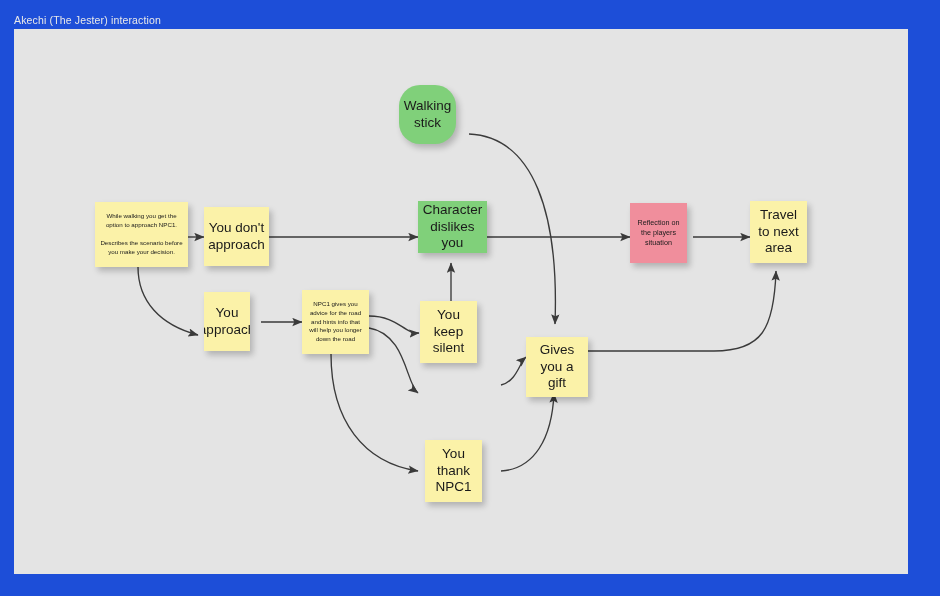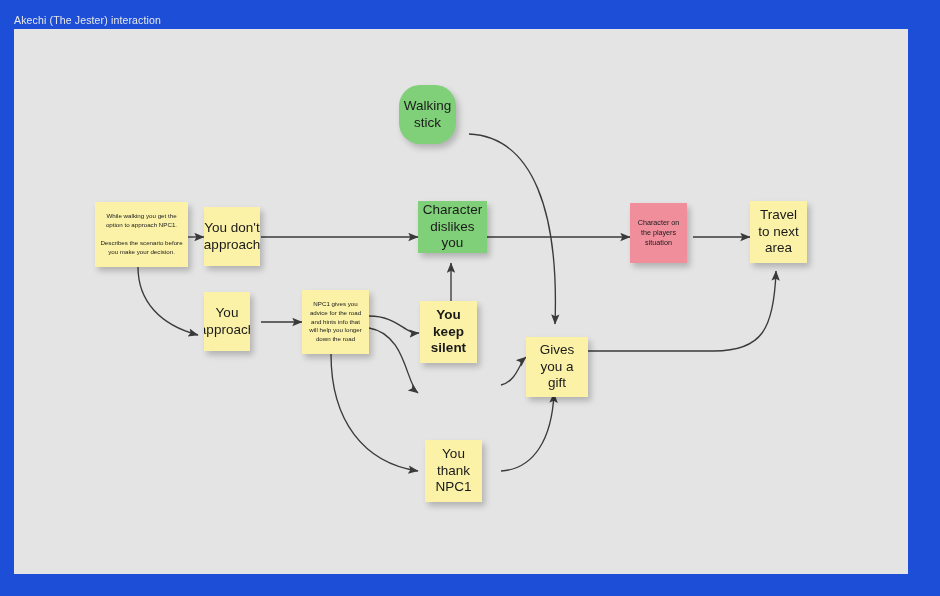--- a/index.html
+++ b/index.html
@@ -113,35 +113,35 @@
         <path d="M679,208 L736,208"></path>
 
         <path d="M574,322 L700,322 C748,322 760,300 762,242"></path>
       </g>
     </svg>
 
     <div class="note yellow small" style="left:81px;  top:173px; width:93px;  height:65px;">While walking you get the option to approach NPC1.
 
 Describes the scenario before you make your decision.</div>
 
-    <div class="note yellow big" style="left:190px; top:178px; width:56px;  height:59px;">You don't approach</div>
+    <div class="note yellow big" style="left:190px; top:178px; width:65px;  height:59px;">You don't approach</div>
 
     <div class="note yellow big" style="left:190px; top:263px; width:46px;  height:59px;">You approach</div>
 
     <div class="note yellow small" style="left:288px; top:261px; width:67px;  height:64px;">NPC1 gives you advice for the road and hints info that will help you longer down the road</div>
 
     <div class="note green big" style="left:385px; top:56px;  width:57px;  height:59px;border-radius:21px;">Walking stick</div>
 
     <div class="note green big" style="left:404px; top:172px; width:69px;  height:52px;">Character dislikes you</div>
 
-    <div class="note yellow big" style="left:406px; top:272px; width:57px;  height:62px;font-weight:bold;">You keep silent</div>
+    <div class="note yellow big" style="left:406px; top:272px; width:57px;  height:62px;">You keep silent</div>
 
 
     <div class="note yellow big" style="left:411px; top:411px; width:57px;  height:62px;">You thank NPC1</div>
 
     <div class="note yellow big" style="left:512px; top:292px; width:62px;  height:60px;margin-top:16px;">Gives you a gift</div>
 
-    <div class="note pink tiny" style="left:616px; top:174px; width:57px;  height:60px;">Character on the players situation</div>
+    <div class="note pink tiny" style="left:616px; top:174px; width:57px;  height:60px;">Reflection on the players situation</div>
 
     <div class="note yellow big" style="left:736px; top:172px; width:57px;  height:62px;text-align:center;">Travel to next area</div>
 
   </div>
 </div>
 
 </body></html>

